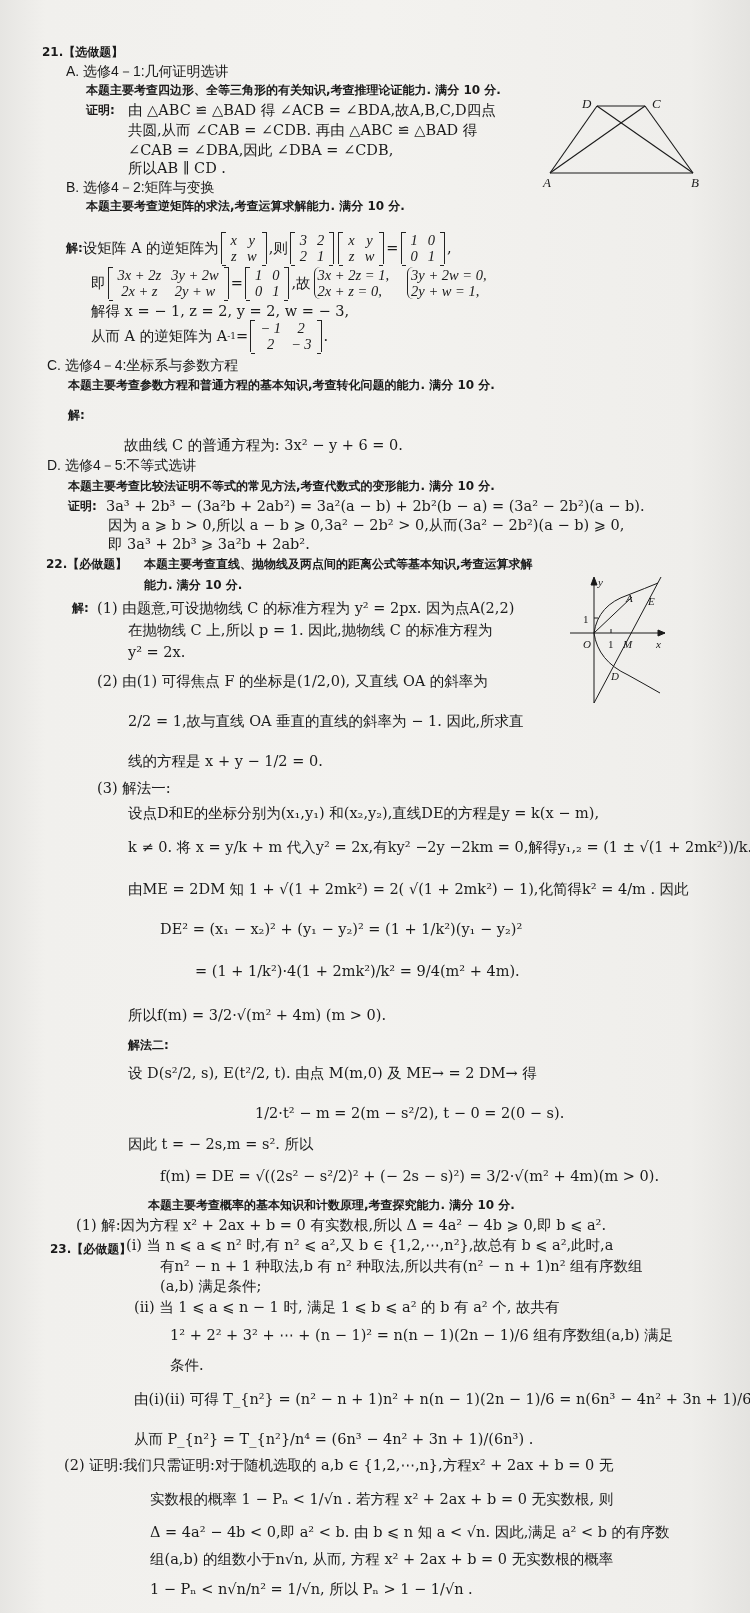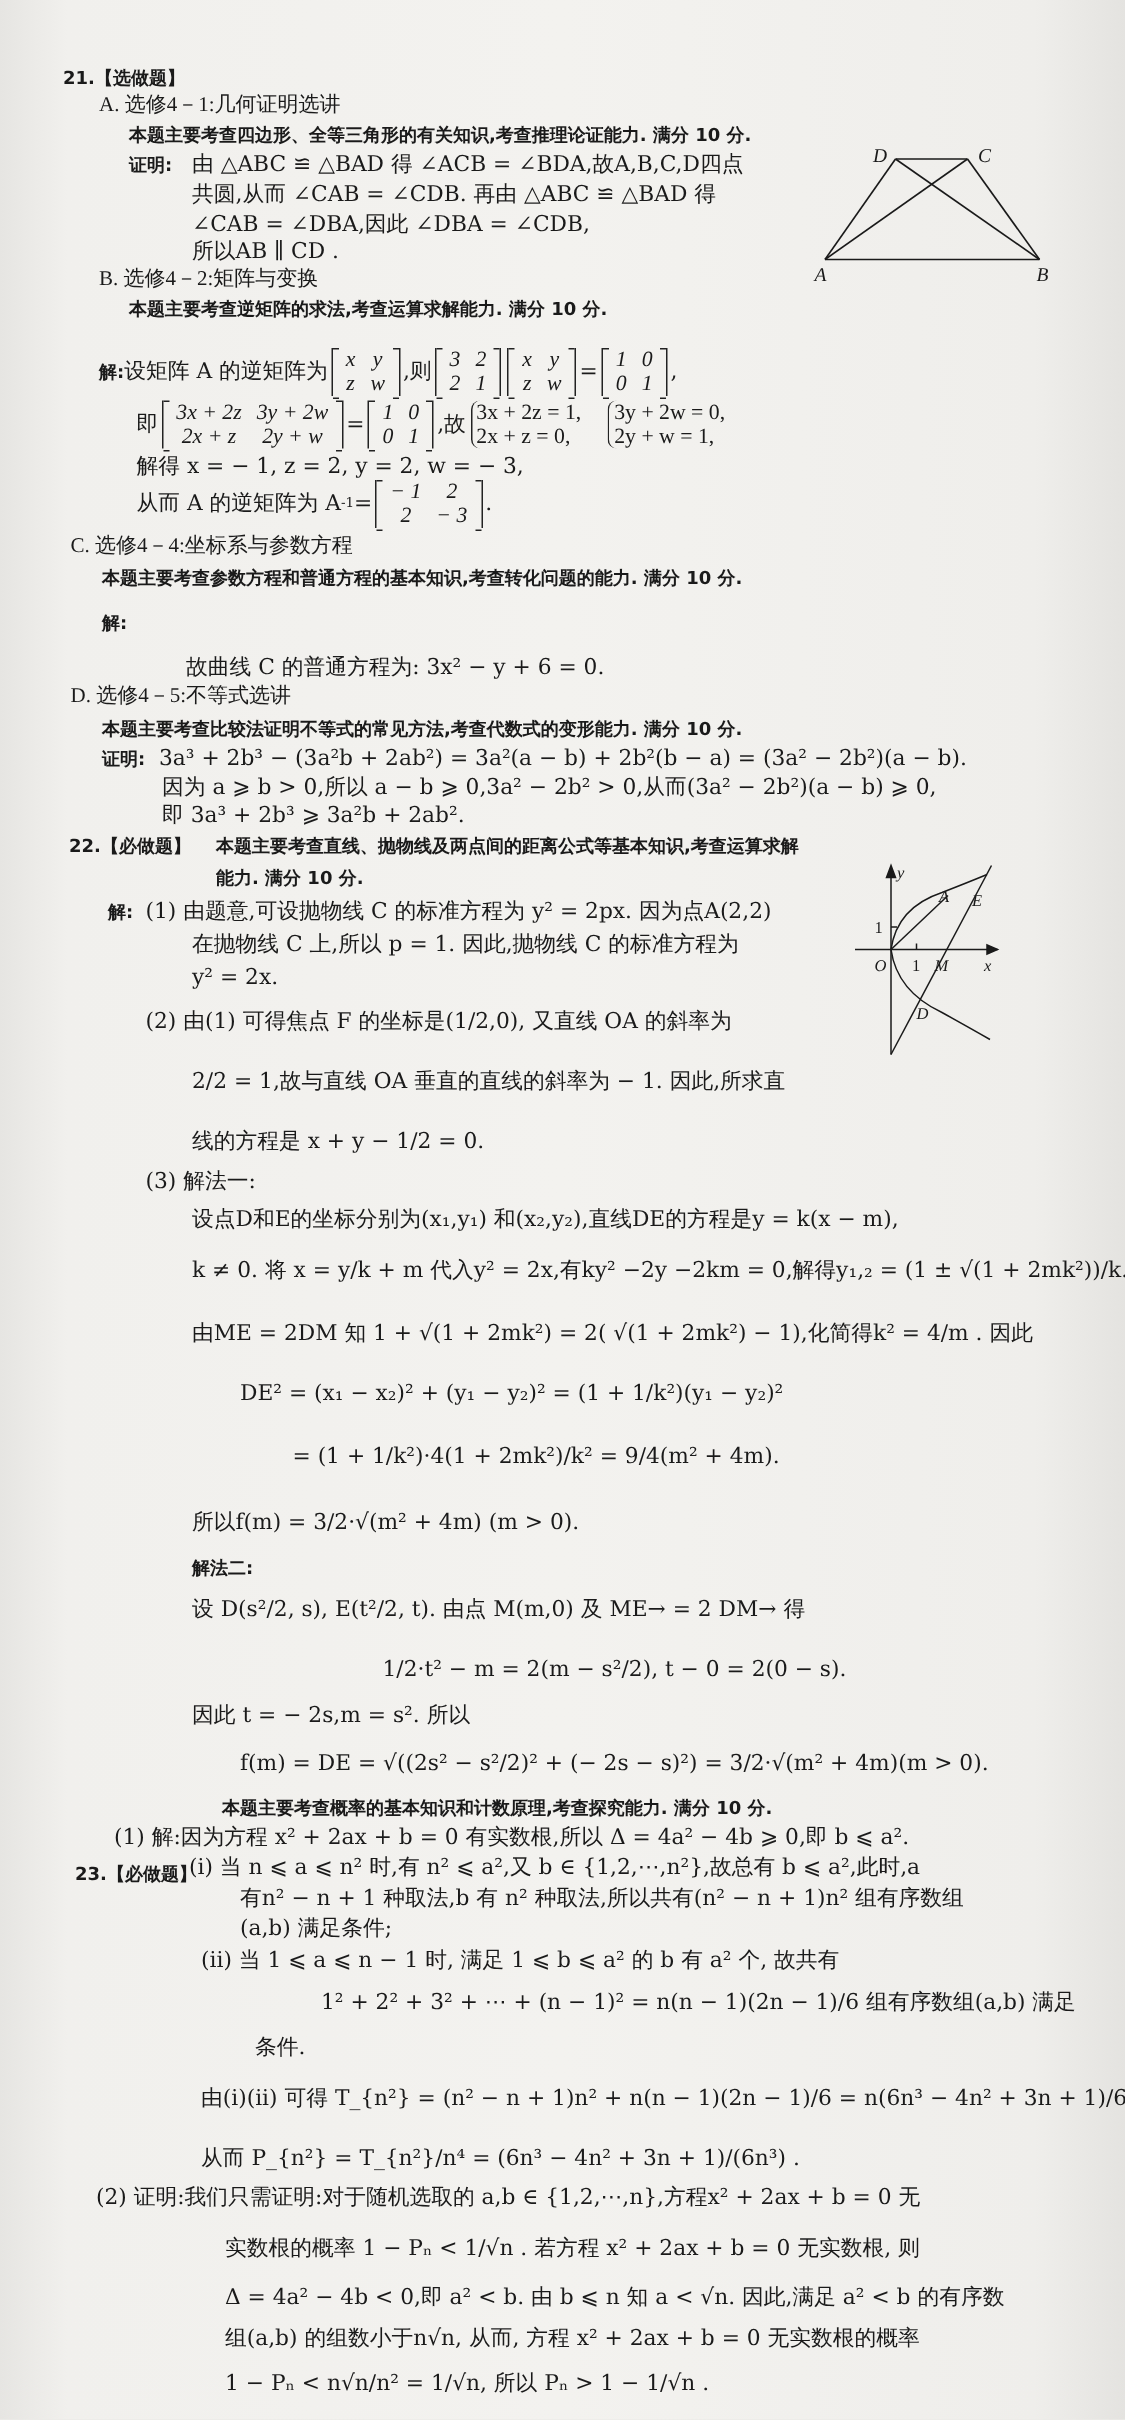--- a/index.html
+++ b/index.html
@@ -2,34 +2,34 @@
 <html><head>
 <meta charset="utf-8">
 <style>
   html,body{margin:0;padding:0;}
   body{width:750px;height:1613px;background:#ecebe8;overflow:hidden;position:relative;
     font-family:"DejaVu Serif","Liberation Serif",serif;color:#1a1a1a;}
   .page{position:absolute;left:0;top:0;width:750px;height:1613px;
     background:linear-gradient(90deg,#e6e5e2 0%,#f1f0ed 6%,#f3f2ef 50%,#efeeeb 92%,#e4e3e0 100%);}
   .ln{position:absolute;white-space:nowrap;font-size:14.5px;line-height:18px;letter-spacing:0;}
   .b{font-family:"DejaVu Sans","Liberation Sans",sans-serif;font-weight:bold;font-size:12px;}
-  .h{font-family:Liberation Serif, serif;font-size:14px;}
+  .h{font-family:Liberation Sans, sans-serif;font-size:14px;}
   .title{position:absolute;left:0;width:750px;top:8px;text-align:center;
     font-family:"DejaVu Sans","Liberation Sans",sans-serif;font-size:21px;font-weight:bold;letter-spacing:1px;}
   i,.m{font-family:"Liberation Serif","DejaVu Serif",serif;font-style:italic;}
   .r{font-family:"Liberation Serif","DejaVu Serif",serif;font-style:normal;}
   sup{font-size:9px;vertical-align:7px;line-height:0;}
   .mat{display:inline-block;vertical-align:middle;border-left:1.3px solid #222;border-right:1.3px solid #222;
     padding:0 4px;margin:0 2px;position:relative;}
   .mat:before,.mat:after{content:"";position:absolute;width:4px;height:100%;top:0;border-top:1.3px solid #222;border-bottom:1.3px solid #222;}
   .mat:before{left:0;} .mat:after{right:0;}
   .mat table{border-collapse:collapse;}
   .mat td{padding:0 5px;line-height:16px;font-family:"Liberation Serif",serif;font-style:italic;text-align:center;}
   .brace{display:inline-block;vertical-align:middle;border-left:1.3px solid #222;border-radius:6px 0 0 6px;padding-left:3px;margin:0 3px;}
-  .brace div{line-height:16px;font-family:"Liberation Serif",serif;}
+  .brace div{line-height:16px;font-family:"Liberation Serif",serif;font-style:italic;}
   svg{position:absolute;}
 </style>
 </head>
 <body>
 
 <div class="page">
 
 
   <div class="ln b" style="left:42px;top:43px;">21.【选做题】</div>
 
@@ -255,21 +255,21 @@
   <div class="ln" style="left:128px;top:1135px;">因此 t = − 2s,m = s². 所以</div>
   <div class="ln" style="left:160px;top:1167px;">f(m) = DE = √((2s² − s²/2)² + (− 2s − s)²) = 3/2·√(m² + 4m)(m &gt; 0).</div>
 
   <div class="ln b" style="left:50px;top:1196px;margin-top:44px;">23.【必做题】</div>
   <div class="ln b" style="left:148px;top:1196px;">本题主要考查概率的基本知识和计数原理,考查探究能力. 满分 10 分.</div>
   <div class="ln" style="left:76px;top:1216px;">(1) 解:因为方程 x² + 2ax + b = 0 有实数根,所以 Δ = 4a² − 4b ⩾ 0,即 b ⩽ a².</div>
   <div class="ln" style="left:126px;top:1236px;text-align:right;">(i) 当 n ⩽ a ⩽ n² 时,有 n² ⩽ a²,又 b ∈ {1,2,⋯,n²},故总有 b ⩽ a²,此时,a</div>
   <div class="ln" style="left:160px;top:1257px;">有n² − n + 1 种取法,b 有 n² 种取法,所以共有(n² − n + 1)n² 组有序数组</div>
   <div class="ln" style="left:160px;top:1277px;">(a,b) 满足条件;</div>
   <div class="ln" style="left:134px;top:1298px;">(ii) 当 1 ⩽ a ⩽ n − 1 时, 满足 1 ⩽ b ⩽ a² 的 b 有 a² 个, 故共有</div>
-  <div class="ln" style="left:170px;top:1326px;margin-left:44px;">1² + 2² + 3² + ⋯ + (n − 1)² = n(n − 1)(2n − 1)/6 组有序数组(a,b) 满足</div>
+  <div class="ln" style="left:170px;top:1326px;">1² + 2² + 3² + ⋯ + (n − 1)² = n(n − 1)(2n − 1)/6 组有序数组(a,b) 满足</div>
   <div class="ln" style="left:170px;top:1356px;">条件.</div>
   <div class="ln" style="left:134px;top:1390px;">由(i)(ii) 可得 T_{n²} = (n² − n + 1)n² + n(n − 1)(2n − 1)/6 = n(6n³ − 4n² + 3n + 1)/6,</div>
   <div class="ln" style="left:134px;top:1430px;">从而 P_{n²} = T_{n²}/n⁴ = (6n³ − 4n² + 3n + 1)/(6n³) .</div>
 
   <div class="ln" style="left:64px;top:1456px;">(2) 证明:我们只需证明:对于随机选取的 a,b ∈ {1,2,⋯,n},方程x² + 2ax + b = 0 无</div>
   <div class="ln" style="left:150px;top:1490px;">实数根的概率 1 − Pₙ &lt; 1/√n . 若方程 x² + 2ax + b = 0 无实数根, 则</div>
   <div class="ln" style="left:150px;top:1523px;">Δ = 4a² − 4b &lt; 0,即 a² &lt; b. 由 b ⩽ n 知 a &lt; √n. 因此,满足 a² &lt; b 的有序数</div>
   <div class="ln" style="left:150px;top:1550px;">组(a,b) 的组数小于n√n, 从而, 方程 x² + 2ax + b = 0 无实数根的概率</div>
   <div class="ln" style="left:150px;top:1580px;">1 − Pₙ &lt; n√n/n² = 1/√n, 所以 Pₙ &gt; 1 − 1/√n .</div>
 

